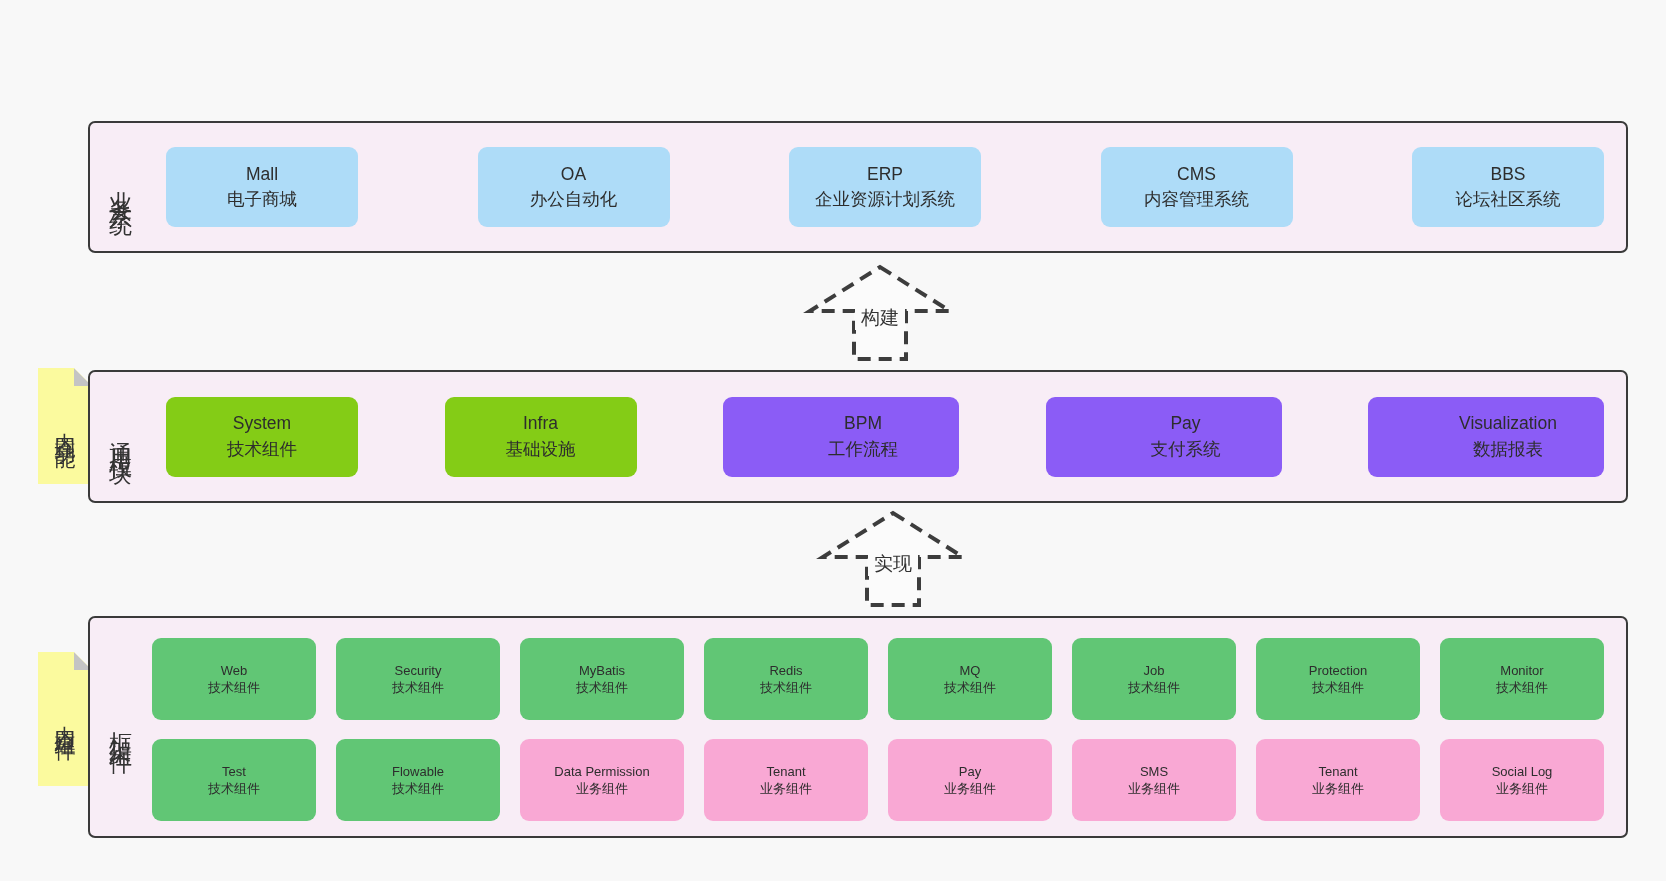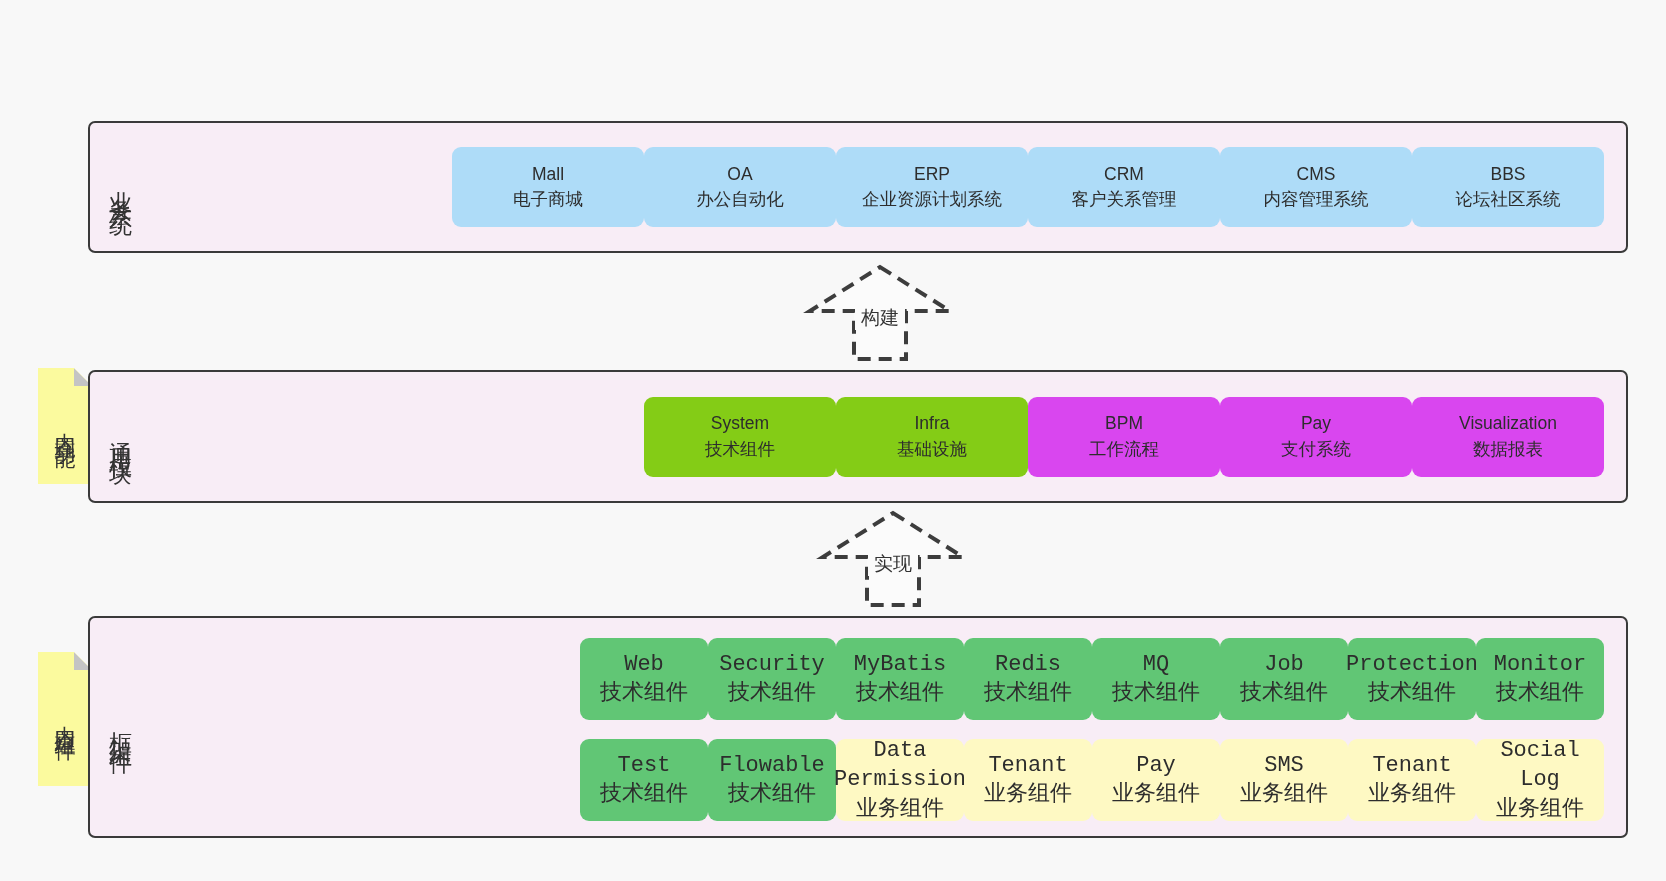--- a/index.html
+++ b/index.html
@@ -16,39 +16,39 @@
   .band-1{top:121px;height:132px;}
   .band-2{top:370px;height:133px;}
   .band-3{top:616px;height:222px;}
   .side-label{
     position:absolute;left:16px;top:50%;transform:translateY(-50%);
     writing-mode:vertical-lr;text-orientation:upright;
     font-size:23px;letter-spacing:7px;color:#333;white-space:nowrap;
   }
   .boxes-row{
     position:absolute;left:76px;right:22px;top:50%;transform:translateY(-50%);
-    display:flex;justify-content:flex-end;
+    display:flex;justify-content:space-between;
   }
   .rows-wrap{
     position:absolute;left:62px;right:22px;top:20px;bottom:15px;
     display:flex;flex-direction:column;justify-content:space-between;
   }
   .rows-wrap .boxes-row{position:static;transform:none;}
   .bx{
     width:192px;height:80px;border-radius:9px;
     display:flex;flex-direction:column;align-items:center;justify-content:center;
     text-align:center;font-size:17.5px;line-height:1.45;
   }
-  .band-3 .bx{width:128px;height:82px;font-size:22px;line-height:1.32;font-family:Liberation Mono, monospace;}
+  .band-3 .bx{width:164px;height:82px;font-size:13px;line-height:1.32;}
   .bx .t{display:block;}
   .blue{background:#aedcf8;}
   .red{background:#84cc16;}
-  .pink{background:#d946ef;}
+  .pink{background:#8b5cf6;padding-left:44px;}
   .green{background:#61c675;}
-  .lightgreen{background:#fef9c3;}
+  .lightgreen{background:#f9a8d4;}
   .sticky{
     position:absolute;left:38px;width:54px;background:#fbfa9e;z-index:1;
     clip-path:polygon(0 0,calc(100% - 18px) 0,100% 18px,100% 100%,0 100%);
   }
   .sticky-1{top:368px;height:116px;}
   .sticky-2{top:652px;height:134px;}
   .sticky .fold{
     position:absolute;top:0;right:0;width:18px;height:18px;
     background:#c4c4c4;clip-path:polygon(0 0,0 100%,100% 100%);
   }
@@ -83,24 +83,20 @@
     </div>
     <div class="bx blue">
       <span class="t">OA</span>
       <span class="t">办公自动化</span>
     </div>
     <div class="bx blue">
       <span class="t">ERP</span>
       <span class="t">企业资源计划系统</span>
     </div>
     <div class="bx blue">
-      <span class="t">CRM</span>
-      <span class="t">客户关系管理</span>
-    </div>
-    <div class="bx blue">
       <span class="t">CMS</span>
       <span class="t">内容管理系统</span>
     </div>
     <div class="bx blue">
       <span class="t">BBS</span>
       <span class="t">论坛社区系统</span>
     </div>
   </div>
 </div>
 

